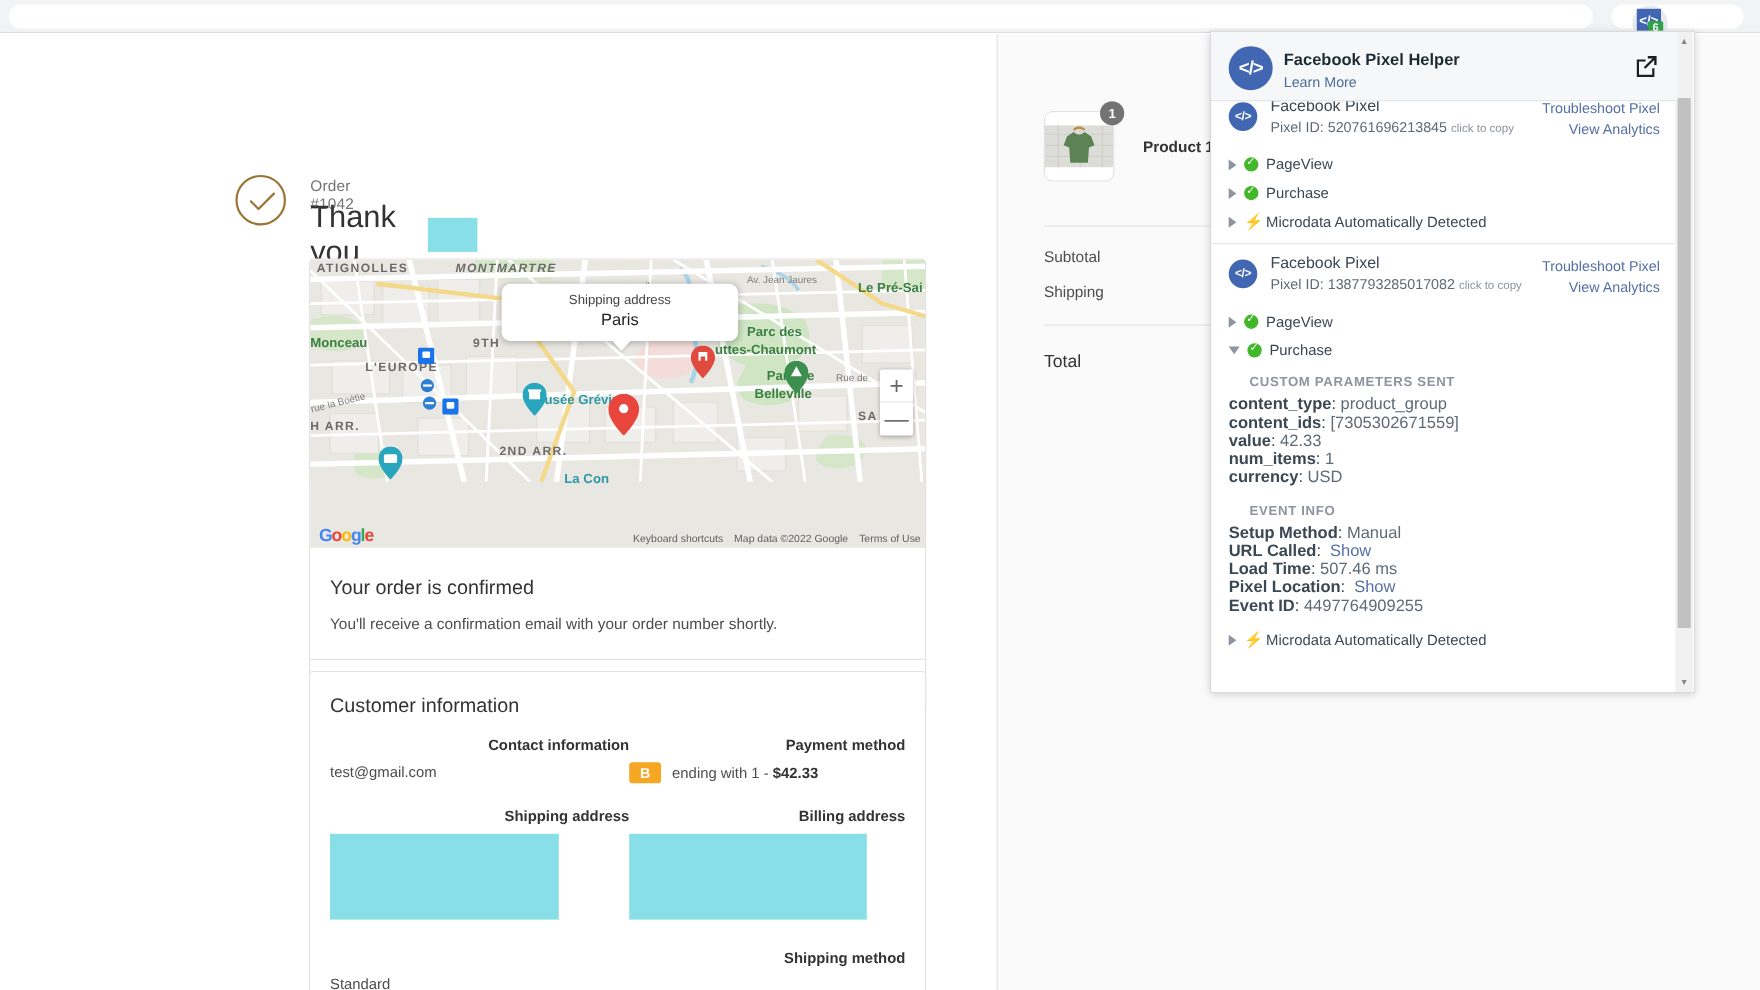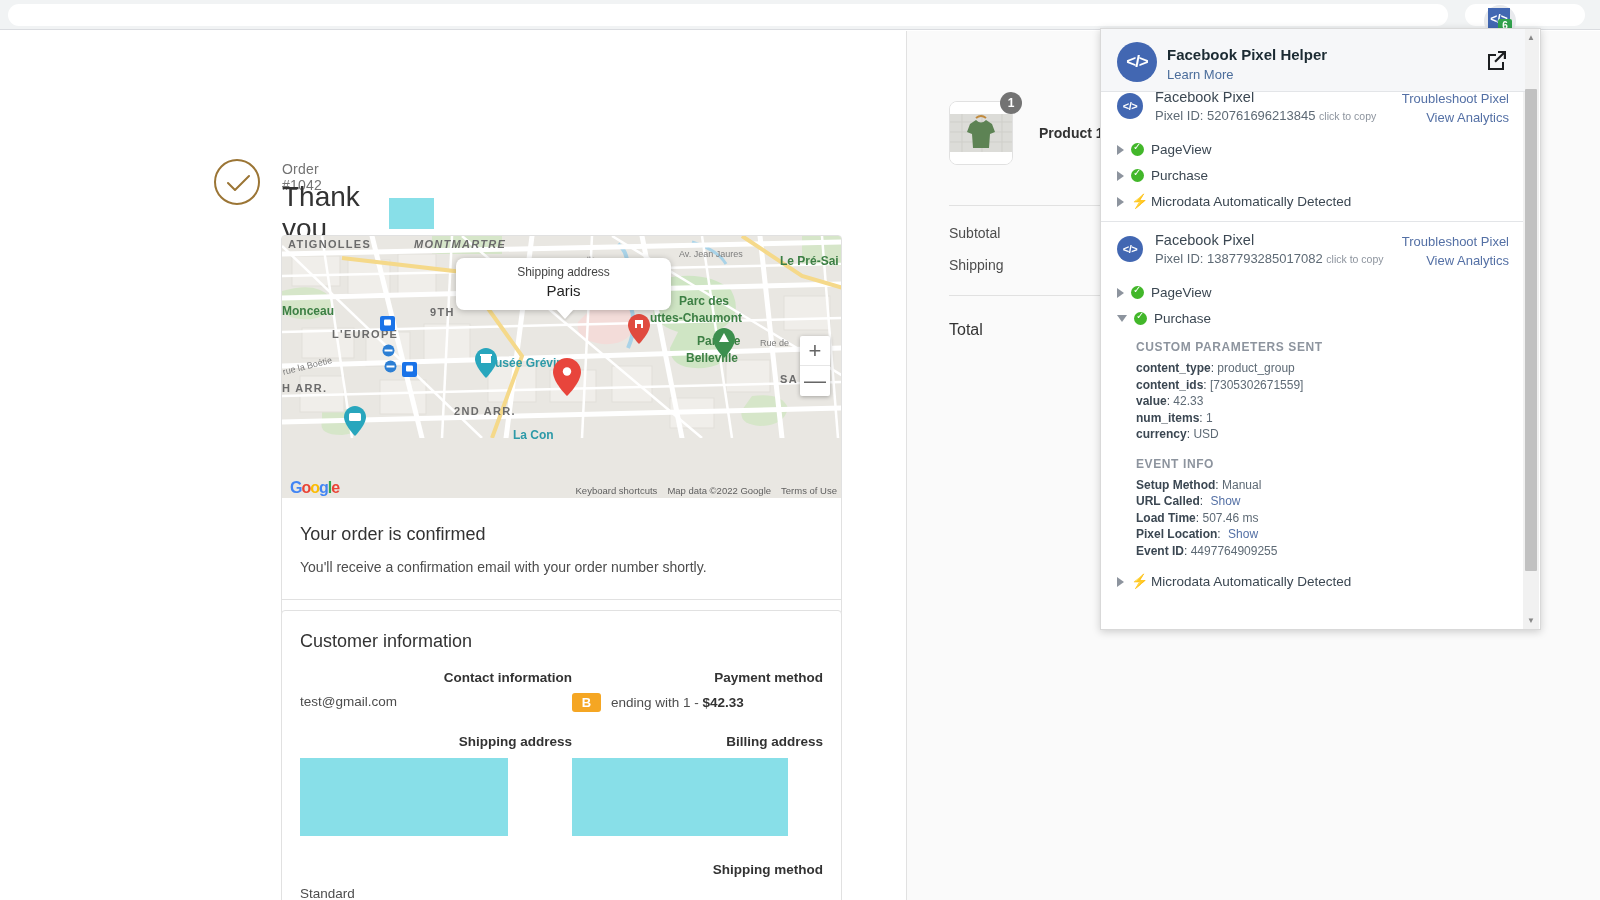--- a/index.html
+++ b/index.html
@@ -226,21 +226,21 @@
 
   .event-row { display: flex; align-items: center; gap: 7px; margin-top: 11px; }
   .tri { width: 0; height: 0; border-top: 5px solid transparent; border-bottom: 5px solid transparent; border-left: 7px solid #8d949e; }
   .tri.open { border-left: 5px solid transparent; border-right: 5px solid transparent; border-top: 7px solid #8d949e; border-bottom: none; }
   .ok { width: 13px; height: 13px; border-radius: 50%; background: #42b72a; position: relative; }
   .ok:after { content: "✓"; position: absolute; left: 2px; top: -2px; font-size: 10px; color: #fff; }
   .bolt { color: #4267b2; font-size: 14px; line-height: 13px; width: 13px; text-align: center; }
   .event-label { font-size: 13.5px; color: #3b4752; }
 
   .sect-title { font-size: 12px; font-weight: bold; color: #8d949e; letter-spacing: .6px; margin: 14px 0 6px 19px; }
-  .kv { font-size: 12px; color: #3b4752; margin-left: 19px; line-height: 16.5px; }
+  .kv { font-size: 15px; color: #3b4752; line-height: 16.5px; }
   .kv b { font-weight: bold; }
   .kv .v { color: #5e6a75; }
   .kv .lnk { color: #5470a5; cursor: pointer; margin-left: 4px; }
 
   
   #fbph-sb { position: absolute; right: 1px; top: 0; width: 16px; height: 600px; background: #f1f1f1; }
   #fbph-sb-up, #fbph-sb-down {
     position: absolute; left: 0; width: 16px; height: 17px; text-align: center;
     font-size: 8px; color: #888; line-height: 17px; cursor: pointer;
   }

